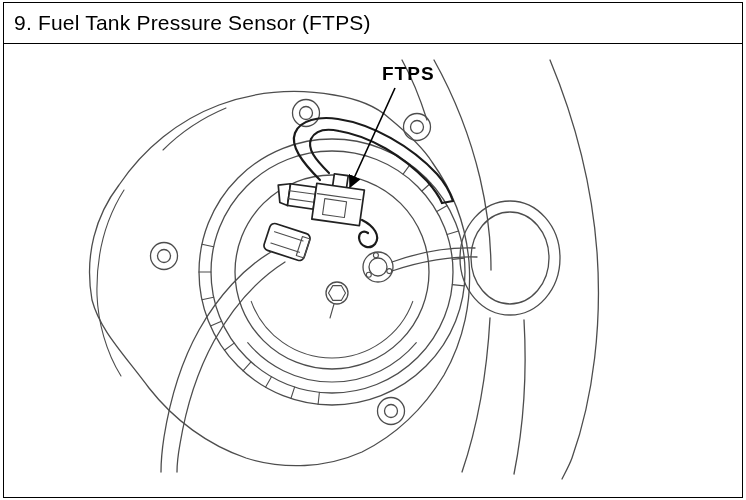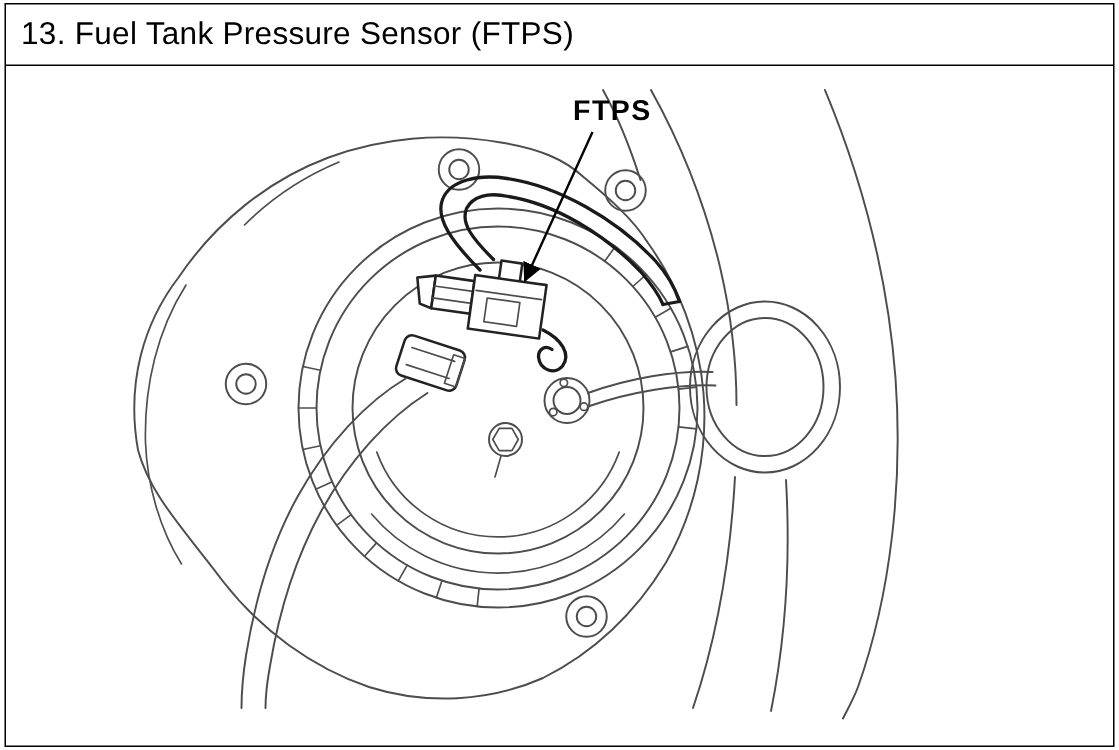--- a/index.html
+++ b/index.html
@@ -23,21 +23,21 @@
   .part{fill:#fff;stroke:#222;stroke-width:1.7;stroke-linejoin:round;}
   .callout-text{font-family:"Liberation Sans",sans-serif;font-weight:bold;
         font-size:19px;fill:var(--text,#000);letter-spacing:1px;}
 </style>
 </head>
 <body>
 
 <div class="page-border"></div>
 
 <div class="title-bar">
-  <span>13. Fuel Tank Pressure Sensor (FTPS)</span>
+  <span>9. Fuel Tank Pressure Sensor (FTPS)</span>
 </div>
 <div class="title-divider"></div>
 
 <div class="figure">
 <svg viewBox="0 44 738 453" preserveAspectRatio="xMidYMid meet">
   <defs>
     <marker id="arrowhead" viewBox="0 0 10 10" refX="9" refY="5" markerWidth="8" markerHeight="8" orient="auto-start-reverse">
       <path d="M0,0 L10,5 L0,10 z" fill="#000"></path>
     </marker>
   </defs>

